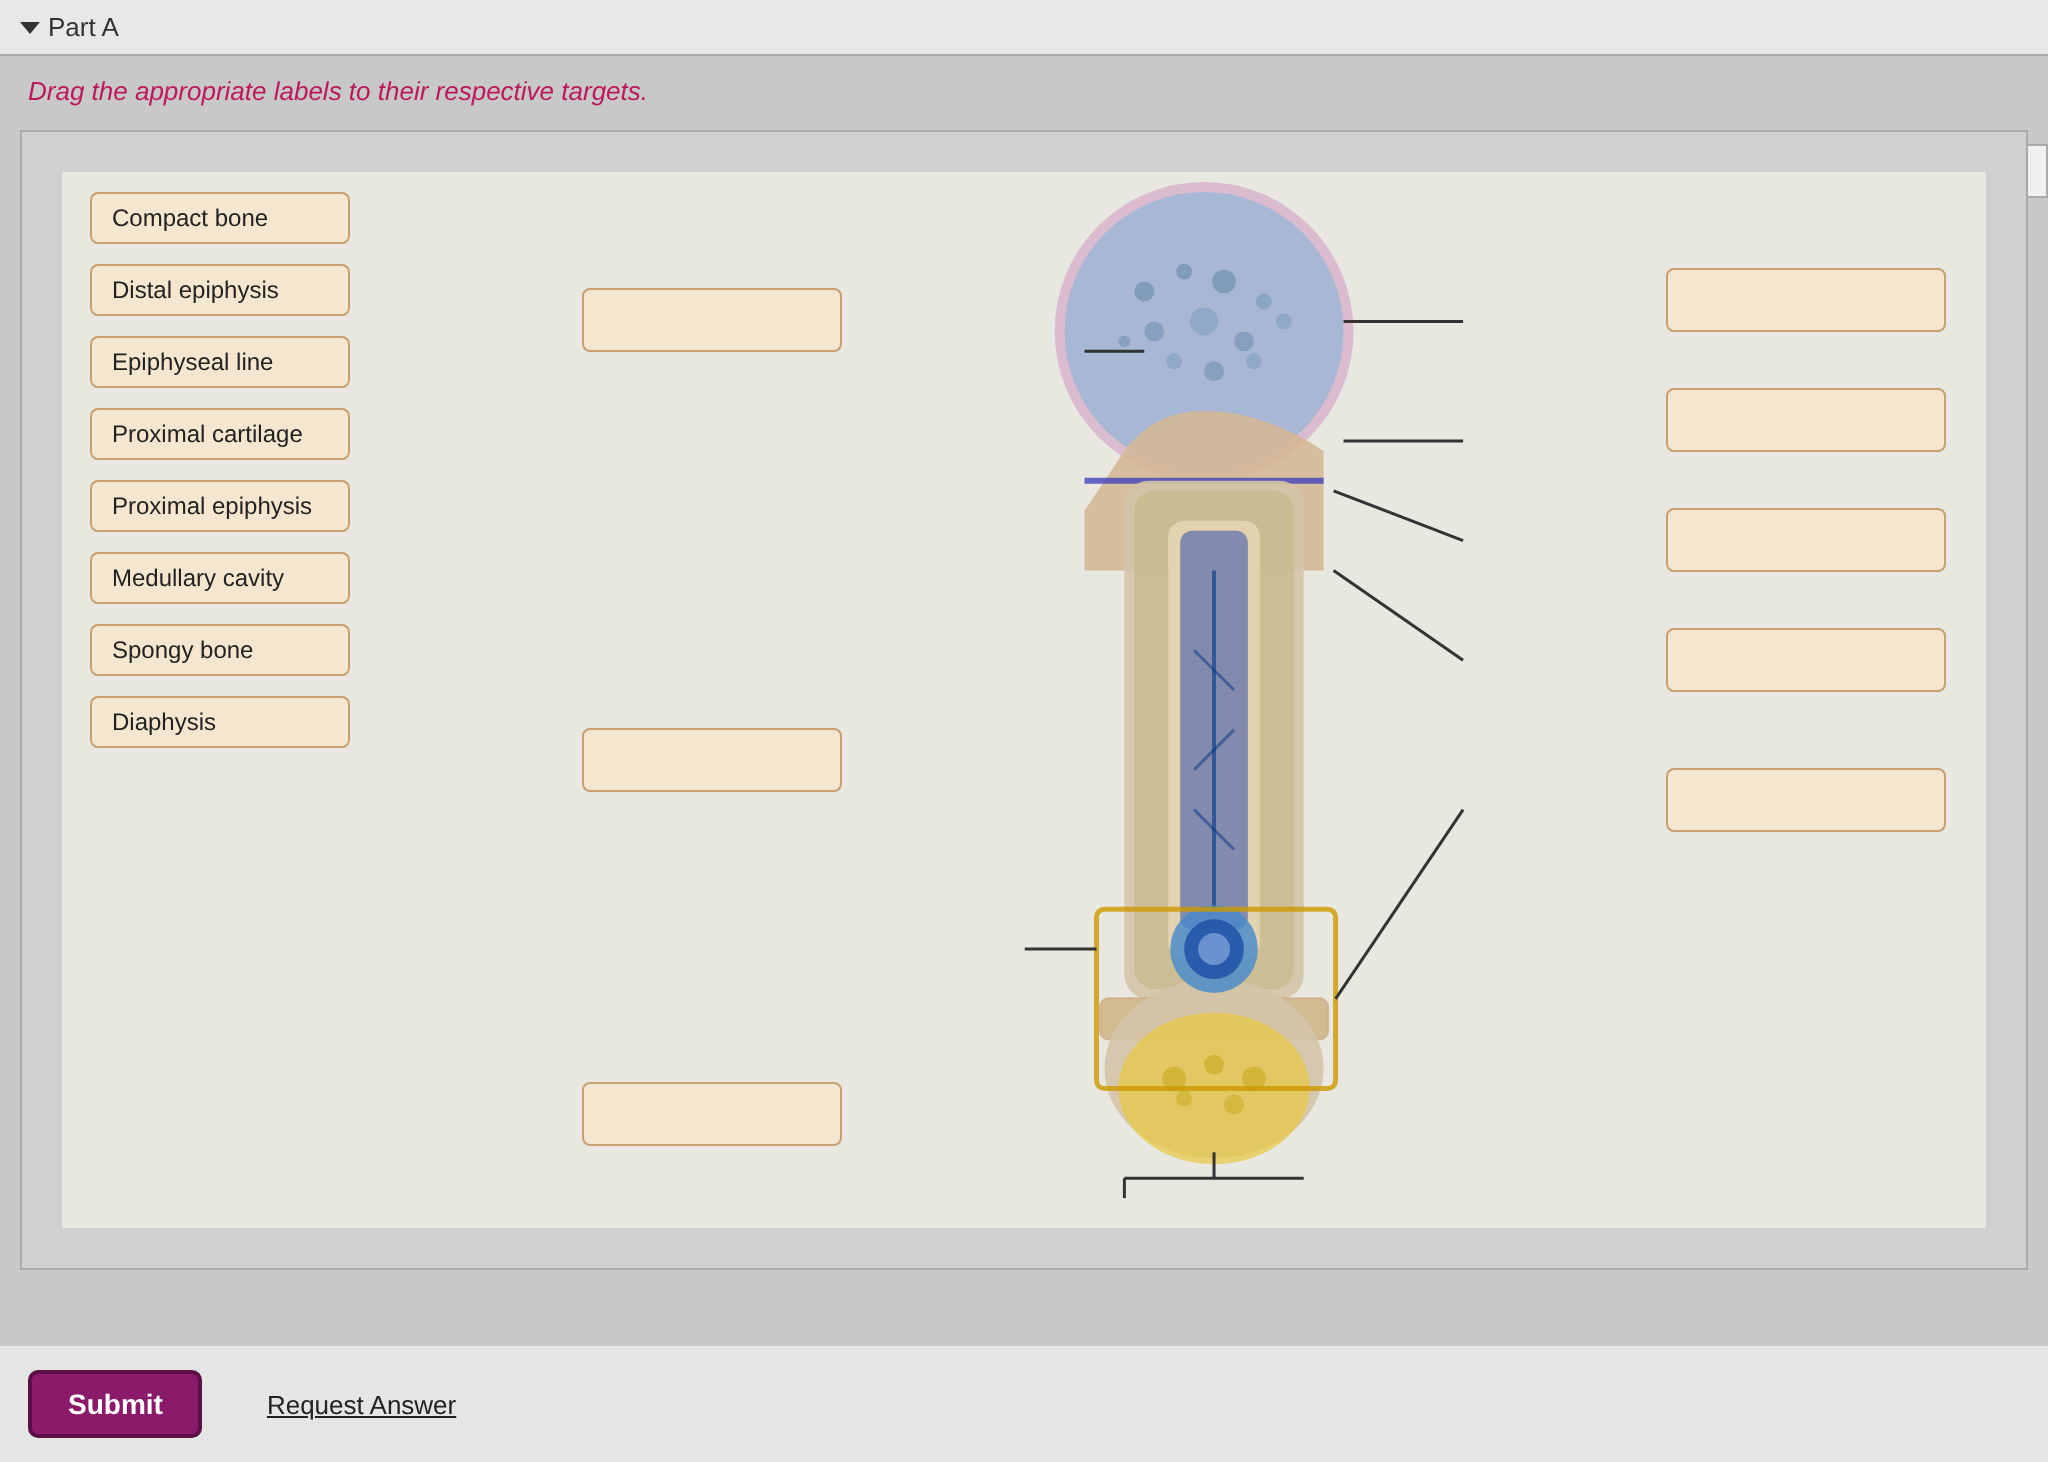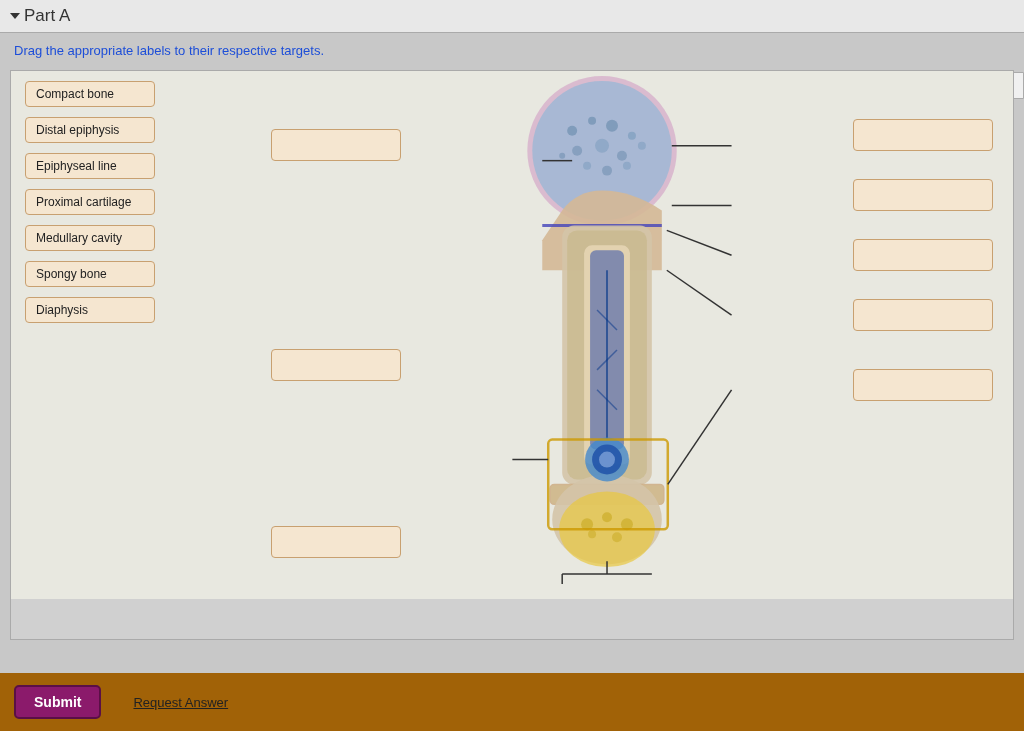--- a/index.html
+++ b/index.html
@@ -13,37 +13,38 @@
       position: relative;
     }
     .header-bar {
       background: #e8e8e8;
       padding: 6px 12px;
       display: flex;
       align-items: center;
       border-bottom: 1px solid #aaa;
     }
     .part-a-label {
-      font-size: 17px;
+      font-size: 13px;
       color: #333;
       display: flex;
       align-items: center;
       gap: 6px;
     }
     .triangle-icon {
       width: 0; height: 0;
       border-left: 6px solid #333;
       border-top: 5px solid transparent;
       border-bottom: 5px solid transparent;
       transform: rotate(90deg);
     }
     .instruction {
       padding: 10px 14px 8px 14px;
       font-size: 13px;
-      color: #1d4ed8;
+      color: #be185d;
+      font-style: italic;
     }
     .res-button {
       position: absolute;
       top: 72px;
       right: 0;
       background: #f0f0f0;
       border: 1px solid #aaa;
       padding: 5px 10px;
       font-size: 13px;
       border-radius: 3px 0 0 3px;
@@ -51,20 +52,21 @@
     .main-panel {
       background: #d0d0d0;
       margin: 4px 10px;
       border: 1px solid #aaa;
       position: relative;
       height: 570px;
       overflow: hidden;
     }
     .inner-panel {
       background: #e8e8e0;
+      margin: 20px;
       position: relative;
       height: 528px;
     }
     
     .labels-column {
       position: absolute;
       left: 14px;
       top: 10px;
       display: flex;
       flex-direction: column;
@@ -86,21 +88,21 @@
     
     .bottom-bar {
       position: absolute;
       bottom: 0;
       left: 0;
       right: 0;
       padding: 12px 14px;
       display: flex;
       align-items: center;
       gap: 16px;
-      background: #a16207;
+      background: #e5e5e5;
     }
     .submit-btn {
       background: #8b1a6b;
       color: white;
       border: 2px solid #5a0f46;
       border-radius: 5px;
       padding: 7px 18px;
       font-size: 14px;
       font-weight: bold;
       cursor: pointer;
@@ -128,20 +130,21 @@
 <div class="res-button">Res</div>
 
 <div class="main-panel">
   <div class="inner-panel">
 
     <div class="labels-column">
       <div class="label-tag">Compact bone</div>
       <div class="label-tag">Distal epiphysis</div>
       <div class="label-tag">Epiphyseal line</div>
       <div class="label-tag">Proximal cartilage</div>
+      <div class="label-tag">Proximal epiphysis</div>
       <div class="label-tag">Medullary cavity</div>
       <div class="label-tag">Spongy bone</div>
       <div class="label-tag">Diaphysis</div>
     </div>
 
     <div style="position:absolute; left:200px; top:0; right:0; bottom:0;">
 
       <svg style="position:absolute; top:0; left:0; width:100%; height:100%;" viewBox="0 0 600 530" xmlns="http://www.w3.org/2000/svg">
 
         <ellipse cx="290" cy="80" rx="75" ry="75" fill="#d4a8c7" opacity="0.7"></ellipse>

